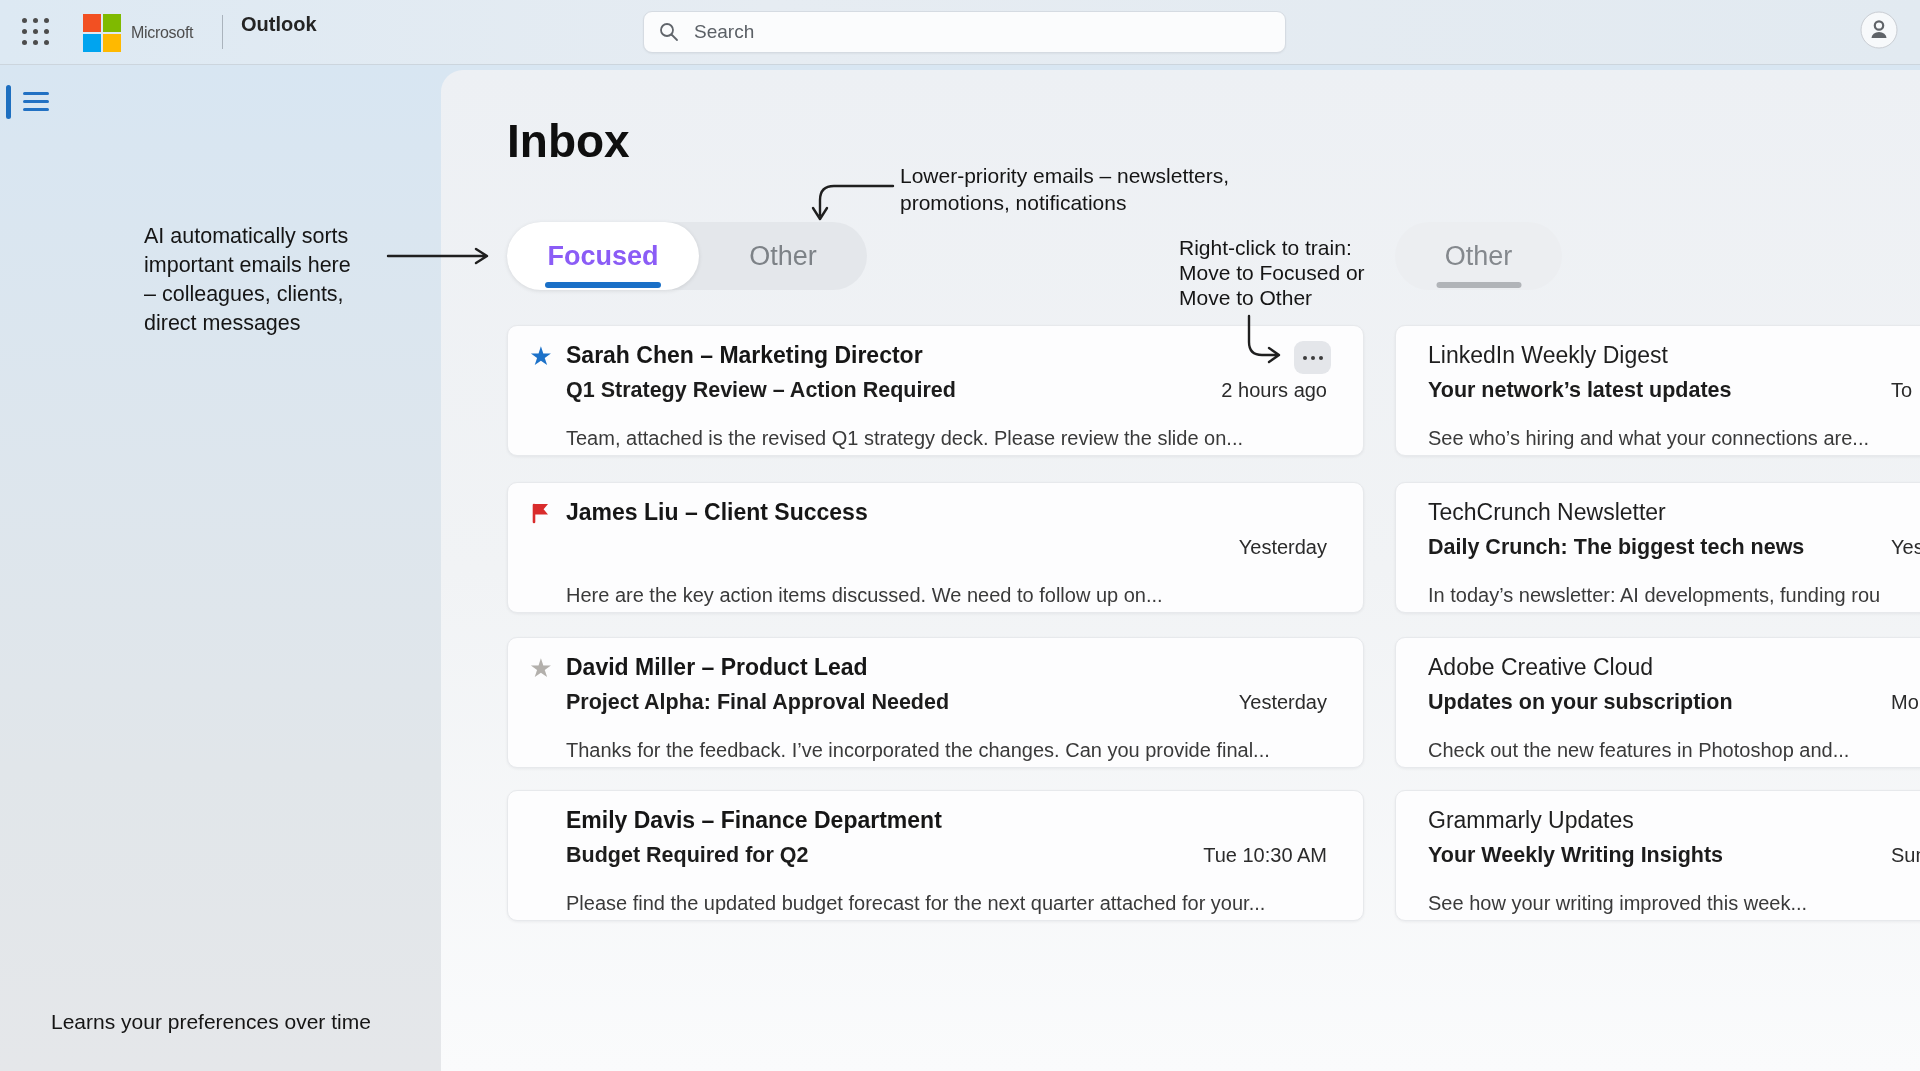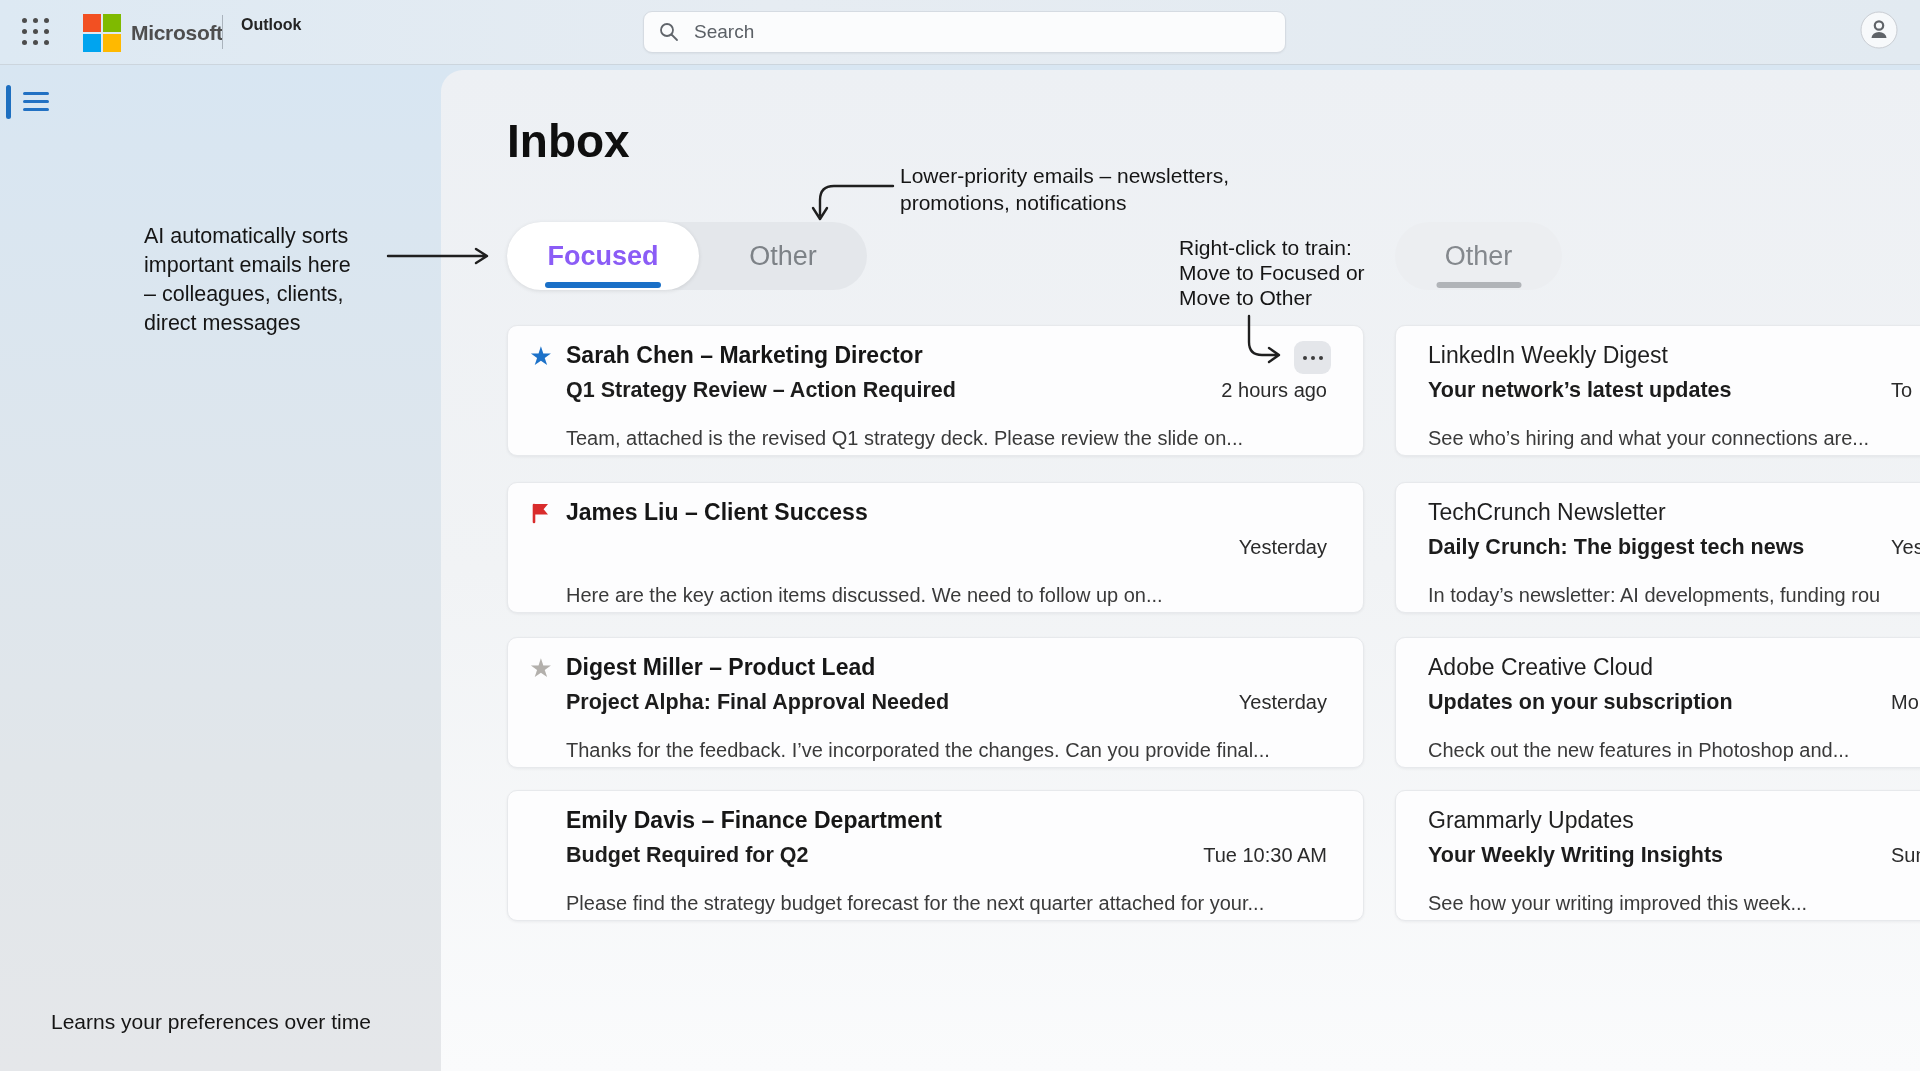--- a/index.html
+++ b/index.html
@@ -11,24 +11,24 @@
   #topbar{position:absolute;left:0;top:0;width:1920px;height:65px;
     background:linear-gradient(90deg,#dde9f3,#e6ecf2 40%,#e2eaf1);
     border-bottom:1px solid #ccd5dd;z-index:5;}
   .waffle{position:absolute;left:22px;top:18px;width:29px;height:29px;display:grid;
     grid-template-columns:repeat(3,5px);grid-template-rows:repeat(3,5px);gap:6px;cursor:pointer;}
   .waffle i{width:5px;height:5px;border-radius:50%;background:#4c4c4c;}
   #ms-brand{position:absolute;left:83px;top:0;height:65px;display:flex;align-items:center;gap:10px;cursor:pointer;}
   .mslogo{display:grid;grid-template-columns:18px 18px;grid-template-rows:18px 18px;gap:2px;}
   .mslogo i:nth-child(1){background:#f25022;} .mslogo i:nth-child(2){background:#7fba00;}
   .mslogo i:nth-child(3){background:#00a4ef;} .mslogo i:nth-child(4){background:#ffb900;}
-  .ms-word{font-size:21px;font-weight:700;color:#4e4e4e;letter-spacing:-0.3px;text-align:right;}
+  .ms-word{font-size:16px;font-weight:400;color:#4e4e4e;letter-spacing:-0.3px;text-align:right;}
   .brand-divider{position:absolute;left:222px;top:15px;width:1px;height:34px;background:#aab3bc;}
   .app-word{position:absolute;left:241px;top:0;height:49px;display:flex;align-items:center;
-    font-size:16px;font-weight:700;color:#242424;cursor:pointer;}
+    font-size:20px;font-weight:700;color:#242424;cursor:pointer;}
   #searchbox{position:absolute;left:643px;top:11px;width:643px;height:42px;background:#fbfcfd;
     border:1px solid #d5dbe2;border-radius:9px;display:flex;align-items:center;padding:16px 14px;
     box-shadow:0 1px 2px rgba(0,0,0,.05);}
   #searchbox input{flex:1;border:none;outline:none;background:transparent;font-size:19px;color:#333;}
   #searchbox input::placeholder{color:#5b6066;}
   .search-glyph{margin-right:12px;display:flex;}
   #account-btn{position:absolute;left:1860px;top:11px;width:38px;height:38px;cursor:pointer;}
 
   
   #content{position:absolute;left:0;top:65px;width:1920px;height:1006px;
@@ -190,42 +190,42 @@
       <span class="time">Yesterday</span>
     </div>
     <div class="row row3">
       <span class="preview">Here are the key action items discussed. We need to follow up on...</span>
     </div>
   </div>
 
   <div class="card focused-card" style="top: 567px;">
     <div class="row row1">
       <span class="icon-slot star-gray">★</span>
-      <span class="sender">Digest Miller – Product Lead</span>
+      <span class="sender">David Miller – Product Lead</span>
     </div>
     <div class="row row2">
       <span class="subject">Project Alpha: Final Approval Needed</span>
       <span class="time">Yesterday</span>
     </div>
     <div class="row row3">
       <span class="preview">Thanks for the feedback. I’ve incorporated the changes. Can you provide final...</span>
     </div>
   </div>
 
   <div class="card focused-card" style="top: 720px;">
     <div class="row row1">
       <span class="icon-slot hidden">★</span>
       <span class="sender">Emily Davis – Finance Department</span>
     </div>
     <div class="row row2">
       <span class="subject">Budget Required for Q2</span>
       <span class="time">Tue 10:30 AM</span>
     </div>
     <div class="row row3">
-      <span class="preview">Please find the strategy budget forecast for the next quarter attached for your...</span>
+      <span class="preview">Please find the updated budget forecast for the next quarter attached for your...</span>
     </div>
   </div>
 </div>
       <div id="other-list">
   <div class="card other-card" style="top: 255px;">
     <div class="row row1">
 
       <span class="sender">LinkedIn Weekly Digest</span>
     </div>
     <div class="row row2">

